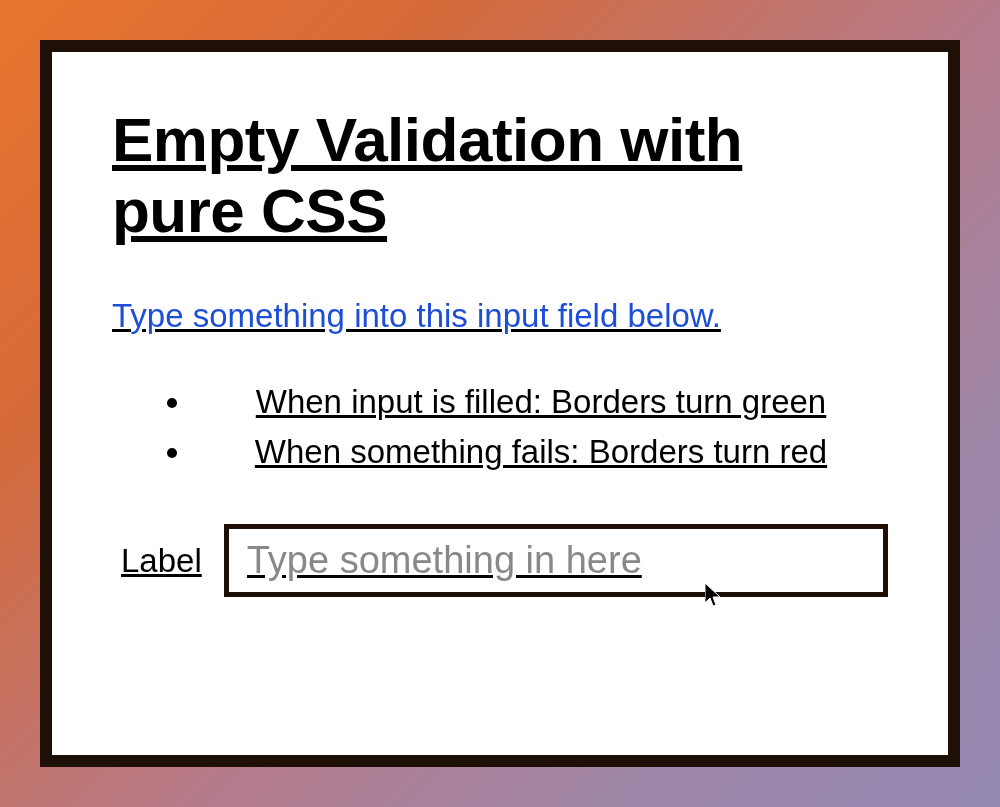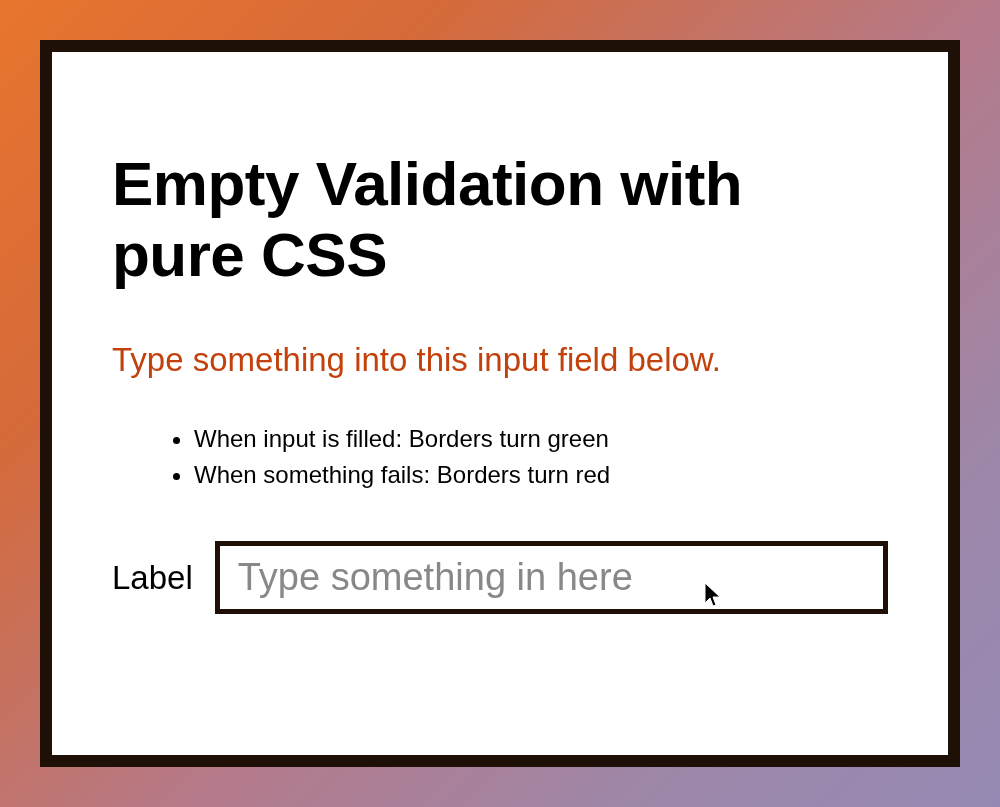--- a/index.html
+++ b/index.html
@@ -13,63 +13,66 @@
       height: 807px;
       font-family: -apple-system, BlinkMacSystemFont, "Helvetica Neue", Helvetica, Arial, sans-serif;
       background: linear-gradient(135deg, #e8752e 0%, #d56a3a 25%, #b57a8a 55%, #9d87a9 80%, #9589b3 100%);
       padding: 40px;
       position: relative;
     }
     
     .card {
       background: #ffffff;
       border: 12px solid #1e1007;
-      padding: 96px 60px 70px 60px;
+      padding: 52px 60px 70px 60px;
       height: 100%;
+      text-decoration: underline;
     }
     
     .title {
       font-size: 62px;
       font-weight: 700;
       color: #000000;
       line-height: 1.15;
       margin-bottom: 48px;
       letter-spacing: -0.5px;
     }
     
     .subtitle {
       font-size: 33px;
       font-weight: 400;
-      color: #c2410c;
+      color: #1d4ed8;
       margin-bottom: 40px;
       line-height: 1.3;
     }
     
     .conditions {
       list-style: disc;
       padding-left: 82px;
       margin-bottom: 48px;
     }
     
     .conditions li {
-      font-size: 24px;
+      font-size: 33px;
       color: #000000;
       line-height: 1.5;
+      text-align: center;
     }
     
     .form-row {
       display: flex;
       align-items: center;
       gap: 22px;
     }
     
     .label {
       font-size: 33px;
       color: #000000;
       font-weight: 400;
+      margin-left: 9px;
     }
     
     .input {
       flex: 1;
       font-size: 38px;
       padding: 10px 18px;
       border: 5px solid #1e1007;
       outline: none;
       font-family: inherit;
       color: #000000;

